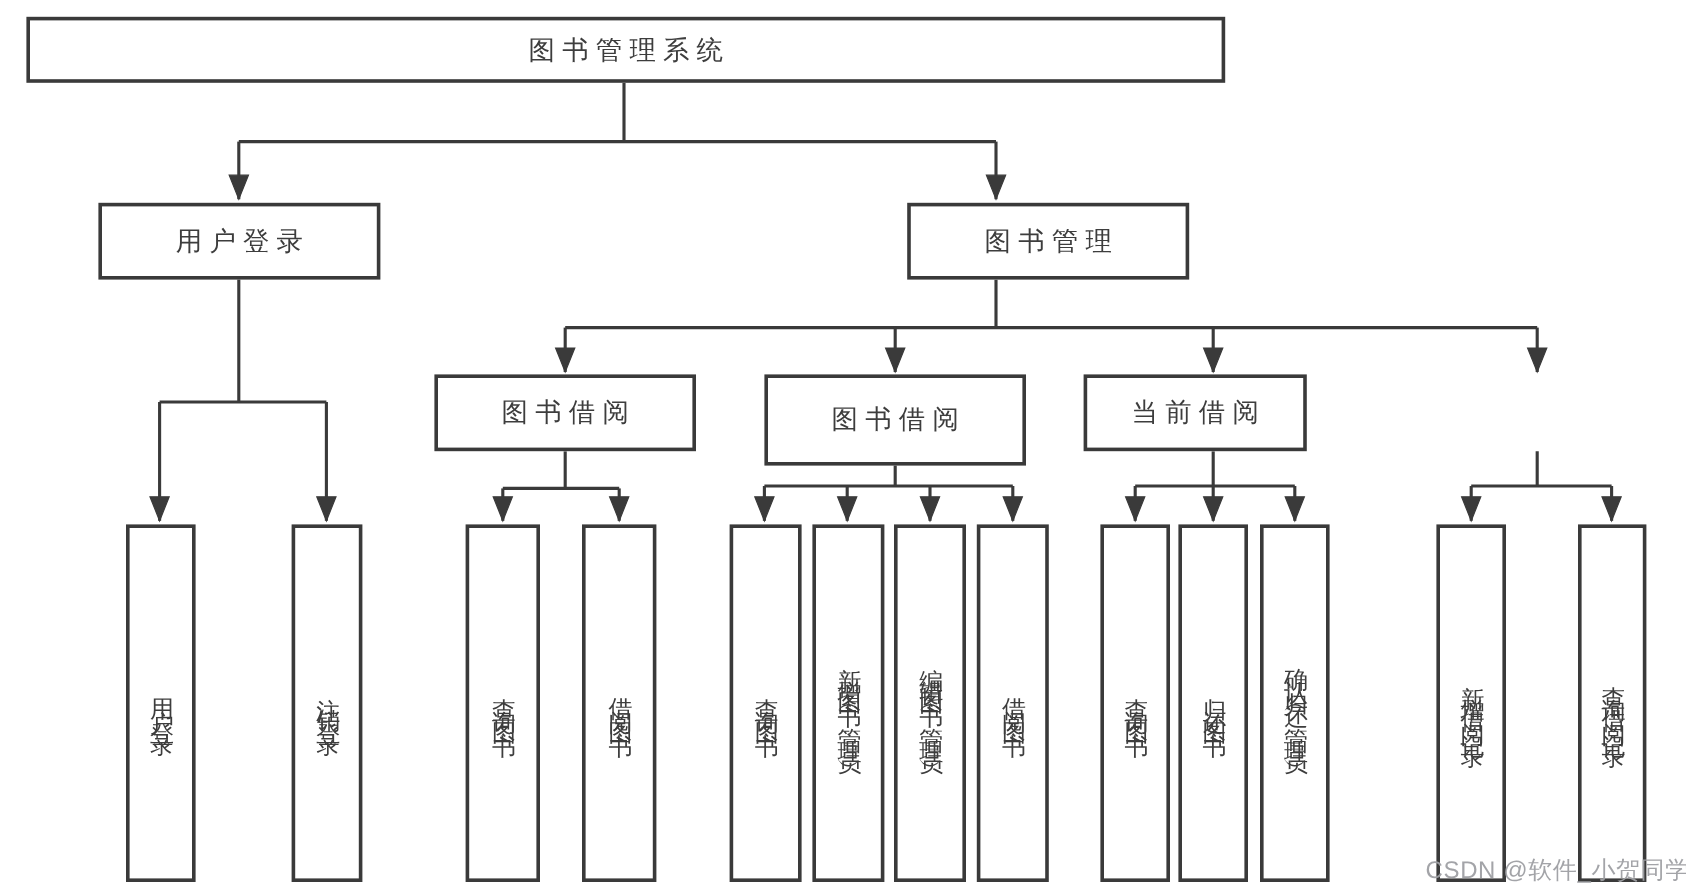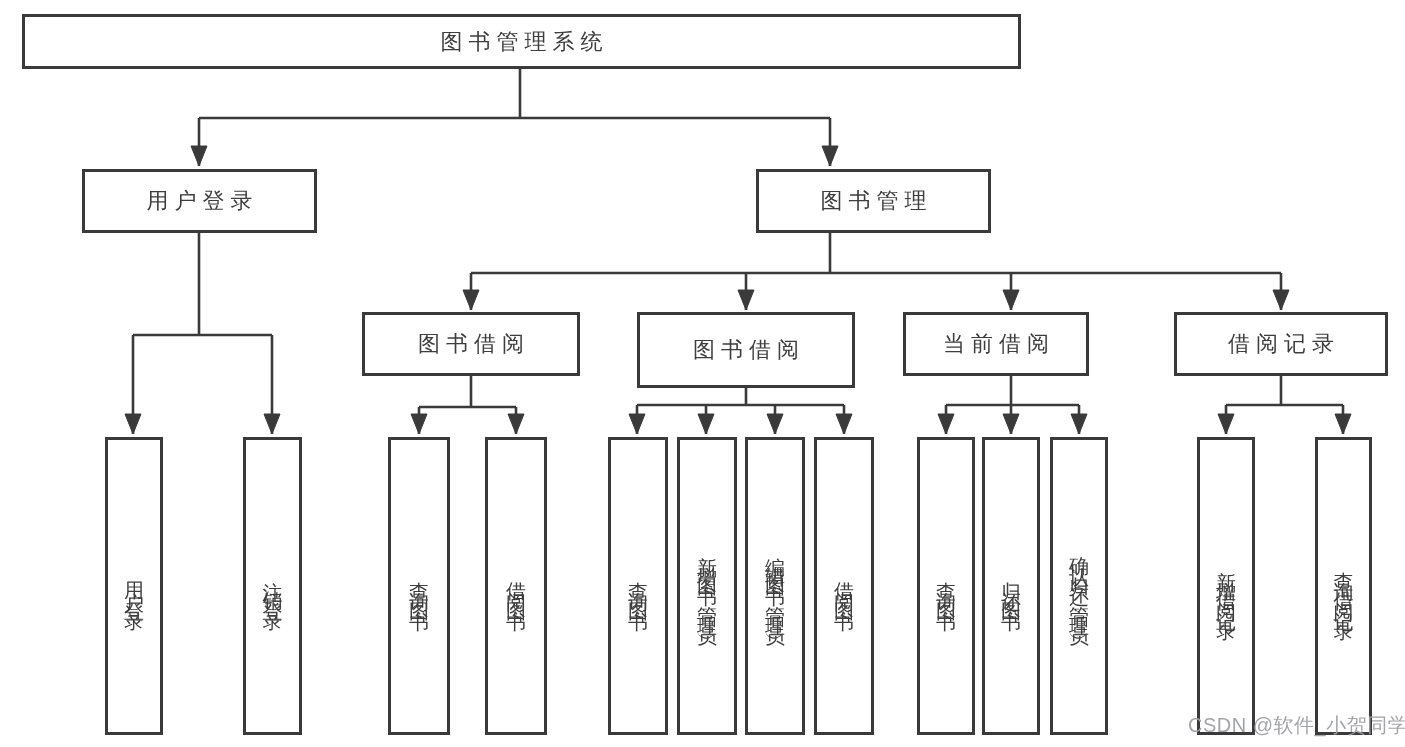--- a/index.html
+++ b/index.html
@@ -127,23 +127,20 @@
 
   <div class="node" style="left:362px; top:312px; width:218px; height:64px;">
     <span class="h-label">图书借阅</span>
   </div>
   <div class="node" style="left:637px; top:312px; width:218px; height:76px;">
     <span class="h-label">图书借阅</span>
   </div>
   <div class="node" style="left:903px; top:312px; width:186px; height:64px;">
     <span class="h-label">当前借阅</span>
   </div>
-  <div class="node" style="left:1174px; top:312px; width:214px; height:64px;">
-    <span class="h-label">借阅记录</span>
-  </div>
 
   <div class="node v-node" style="left:105px; top:437px; width:58px; height:298px;">
     <span class="v-label">用户登录</span>
   </div>
   <div class="node v-node" style="left:243px; top:437px; width:59px; height:298px;">
     <span class="v-label">注销登录</span>
   </div>
 
   <div class="node v-node" style="left:388px; top:437px; width:62px; height:298px;">
     <span class="v-label">查询图书</span>

